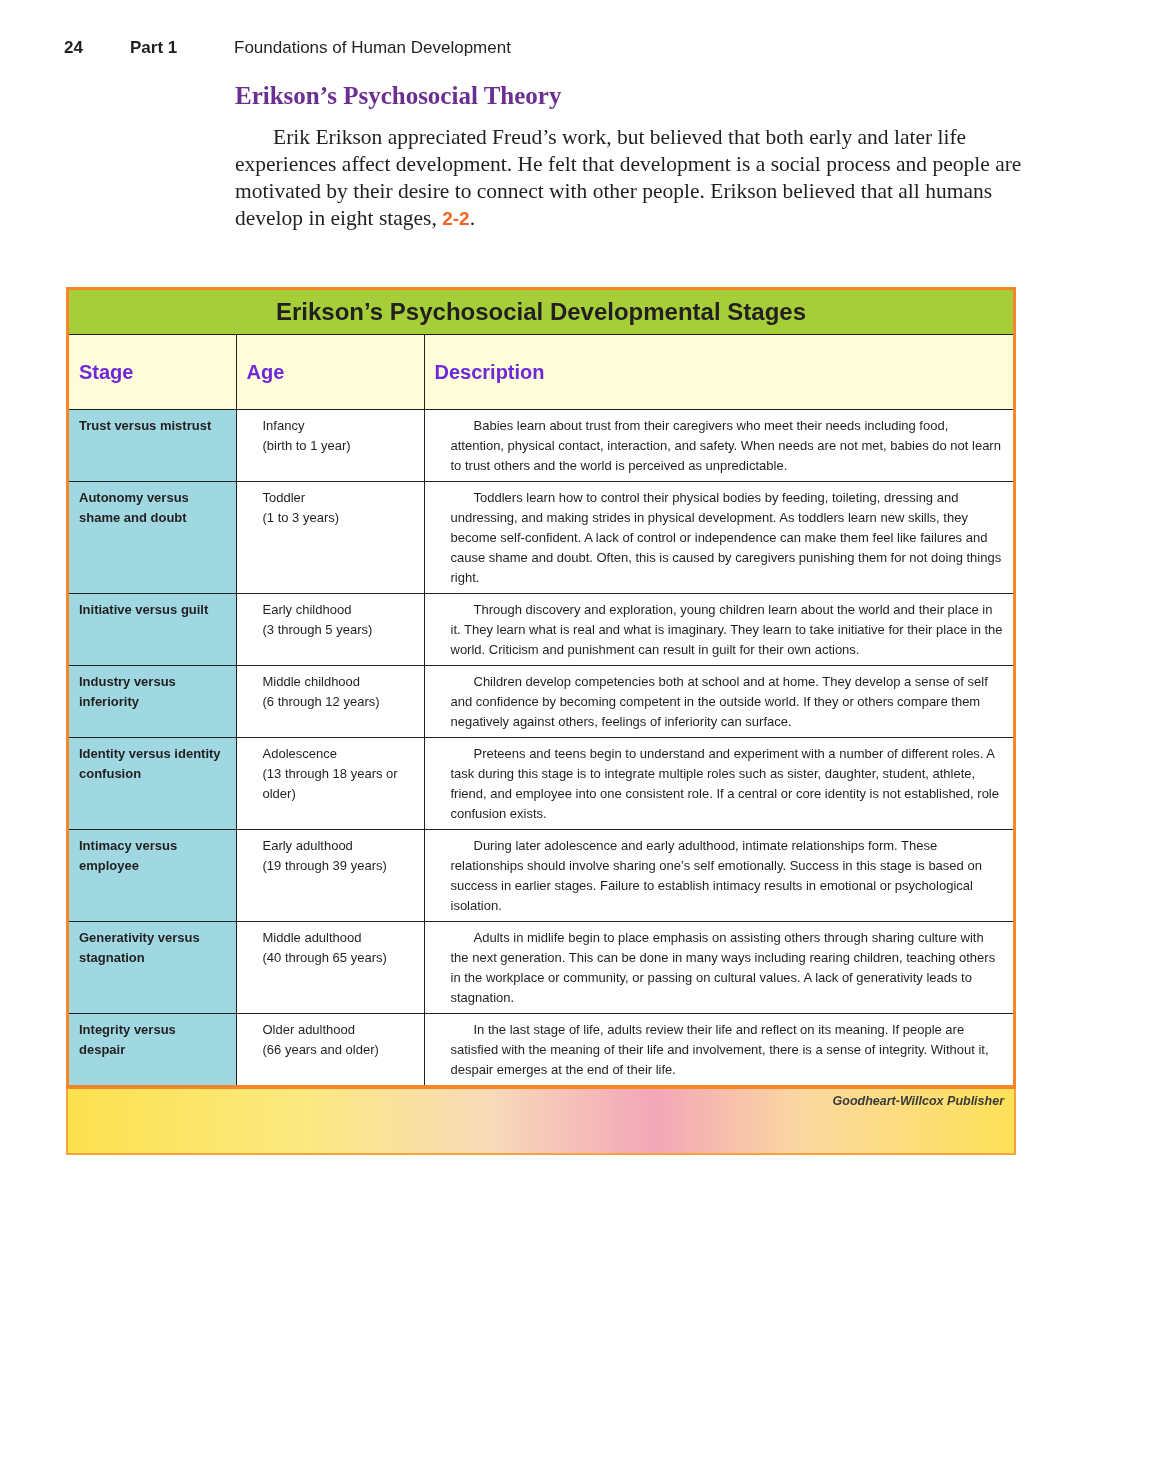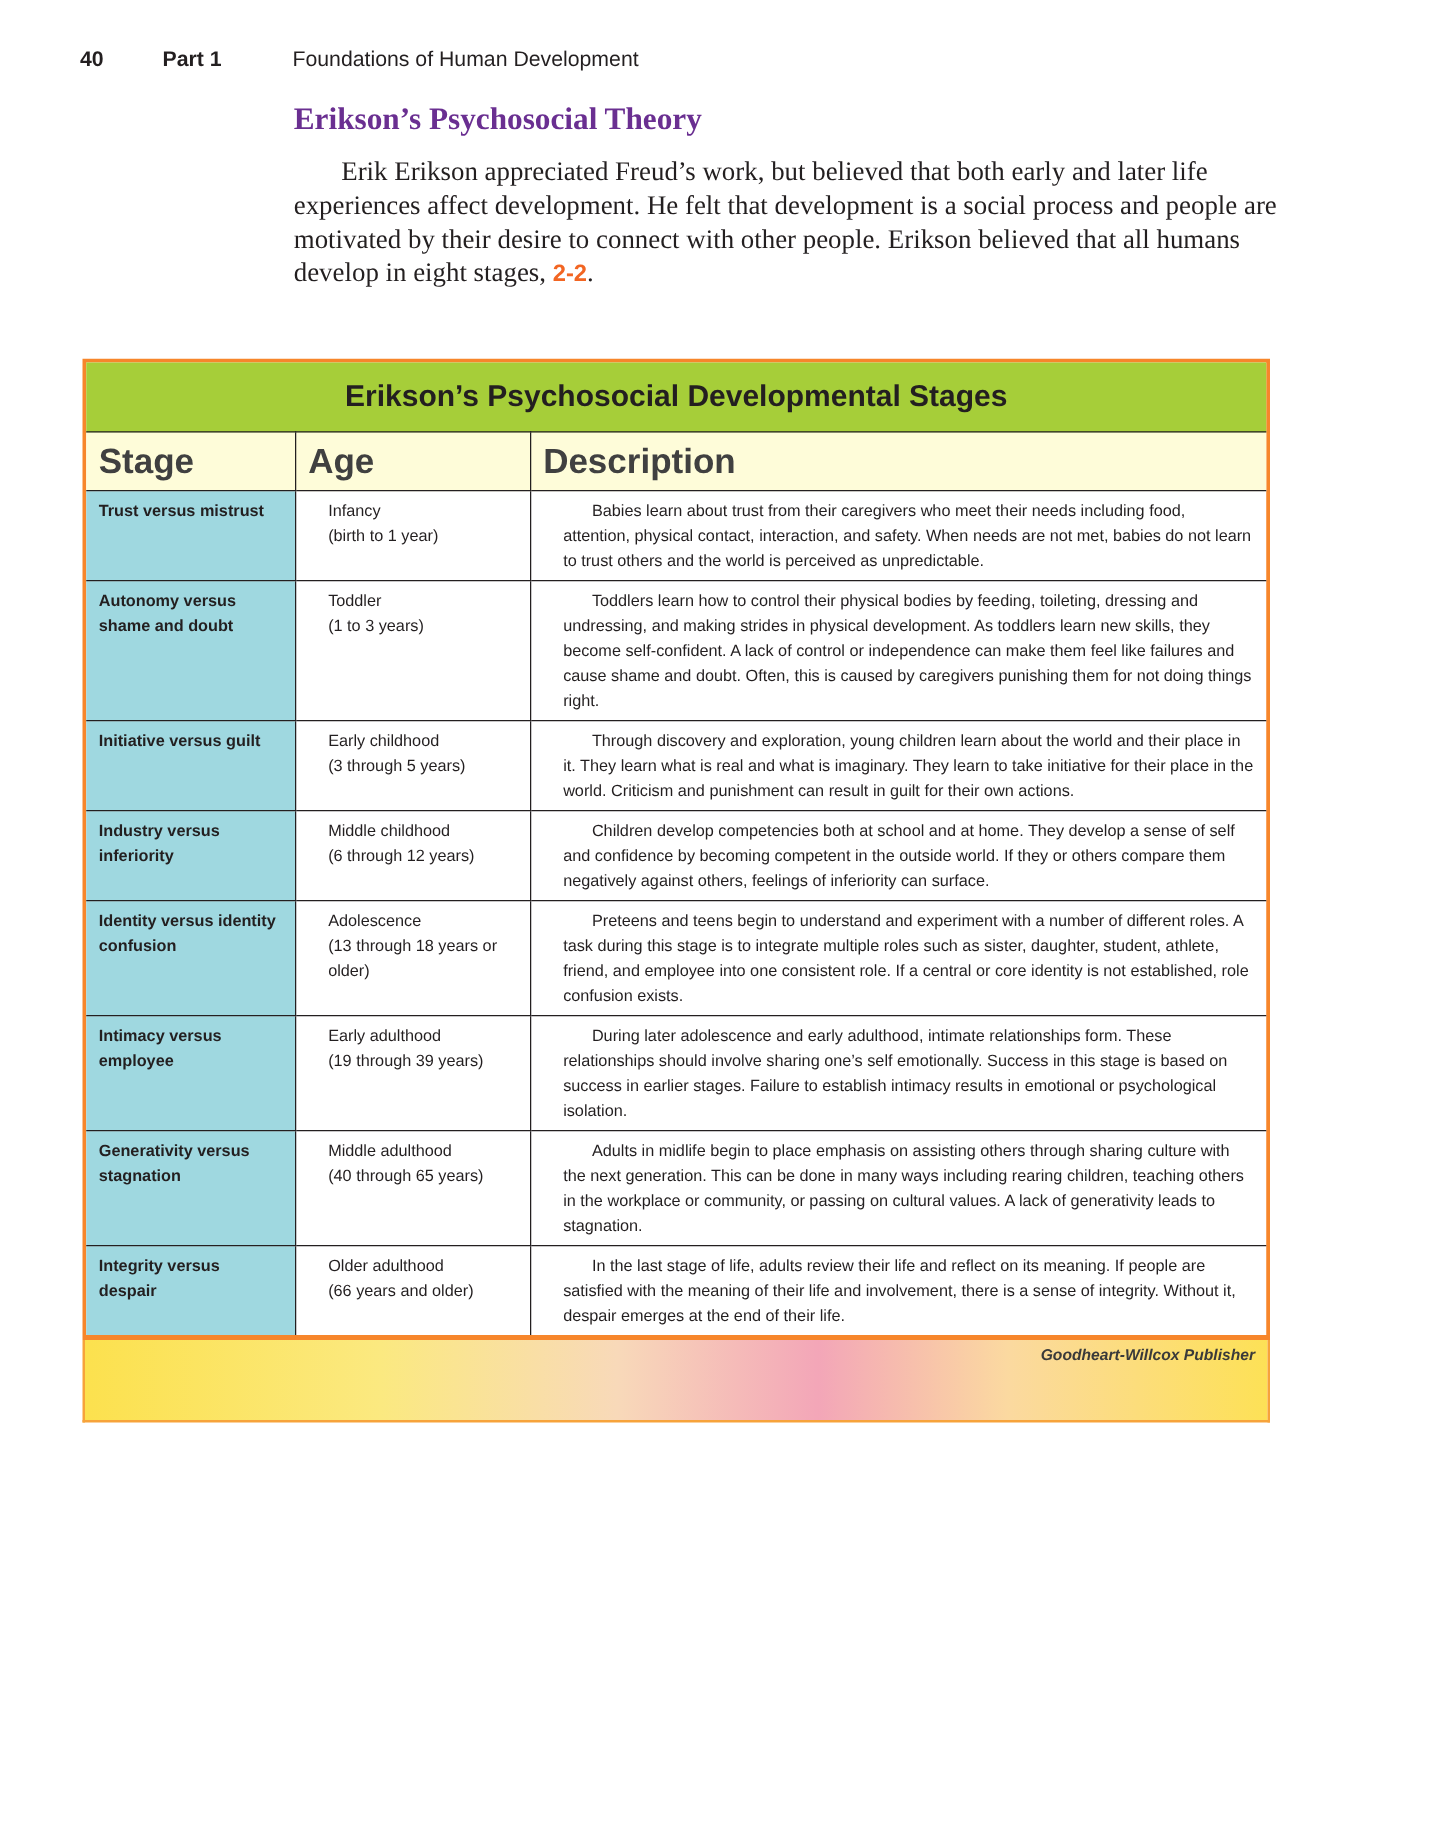--- a/index.html
+++ b/index.html
@@ -28,25 +28,25 @@
   .figure {
     position: absolute; top: 287px; left: 66px; width: 950px;
   }
   .table-frame {
     border: 3px solid #f7862b; border-bottom-width: 4px;
     background: #fff;
   }
   table { border-collapse: collapse; width: 100%; table-layout: fixed; }
   .title-row td {
     background: #a6ce39; text-align: center; font-weight: bold;
-    font-size: 24px; height: 55px; padding: 0; border-bottom: 1.5px solid #231f20;
+    font-size: 24px; height: 44px; padding: 0; border-bottom: 1.5px solid #231f20;
   }
   .head-row td {
-    background: #fefcd9; color: #404040; font-weight: bold; font-size: 28px;
-    height: 40px; padding: 3px 10px; border-bottom: 1.5px solid #231f20;
+    background: #fefcd9; color: #6d28d9; font-weight: bold; font-size: 20px;
+    height: 40px; padding: 17px 10px; border-bottom: 1.5px solid #231f20;
   }
   .head-row td + td { border-left: 1.5px solid #231f20; }
   col.c1 { width: 167px; } col.c2 { width: 188px; }
   .body-row td {
     vertical-align: top; font-size: 13px; line-height: 20px;
     padding: 6px 10px 5px 10px; border-bottom: 1.5px solid #231f20;
   }
   .body-row:last-child td { border-bottom: none; }
   .body-row td + td { border-left: 1.5px solid #231f20; padding-left: 26px; }
   .body-row td.stage { background: #9fd8e0; font-weight: bold; }
@@ -64,21 +64,21 @@
   }
   .caption {
     position: absolute; left: 14px; top: 33px; font-size: 18.5px;
   }
   .caption .num { color: #f26522; font-weight: bold; margin-right: 12px; }
 </style>
 </head>
 <body>
 
 <div class="running-head">
-  <span class="pg">40</span>
+  <span class="pg">24</span>
   <span class="part">Part 1</span>
   <span>Foundations of Human Development</span>
 </div>
 
 <div class="section-title">Erikson’s Psychosocial Theory</div>
 
 <p class="intro"><span>Erik Erikson appreciated Freud’s work, but believed that both early and later life experiences affect development. He felt that development is a social process and people are motivated by their desire to connect with other people. Erikson believed that all humans develop in eight stages, </span><span class="ref">2-2</span><span>.</span></p>
 
 <div class="figure">
   <div class="table-frame">

